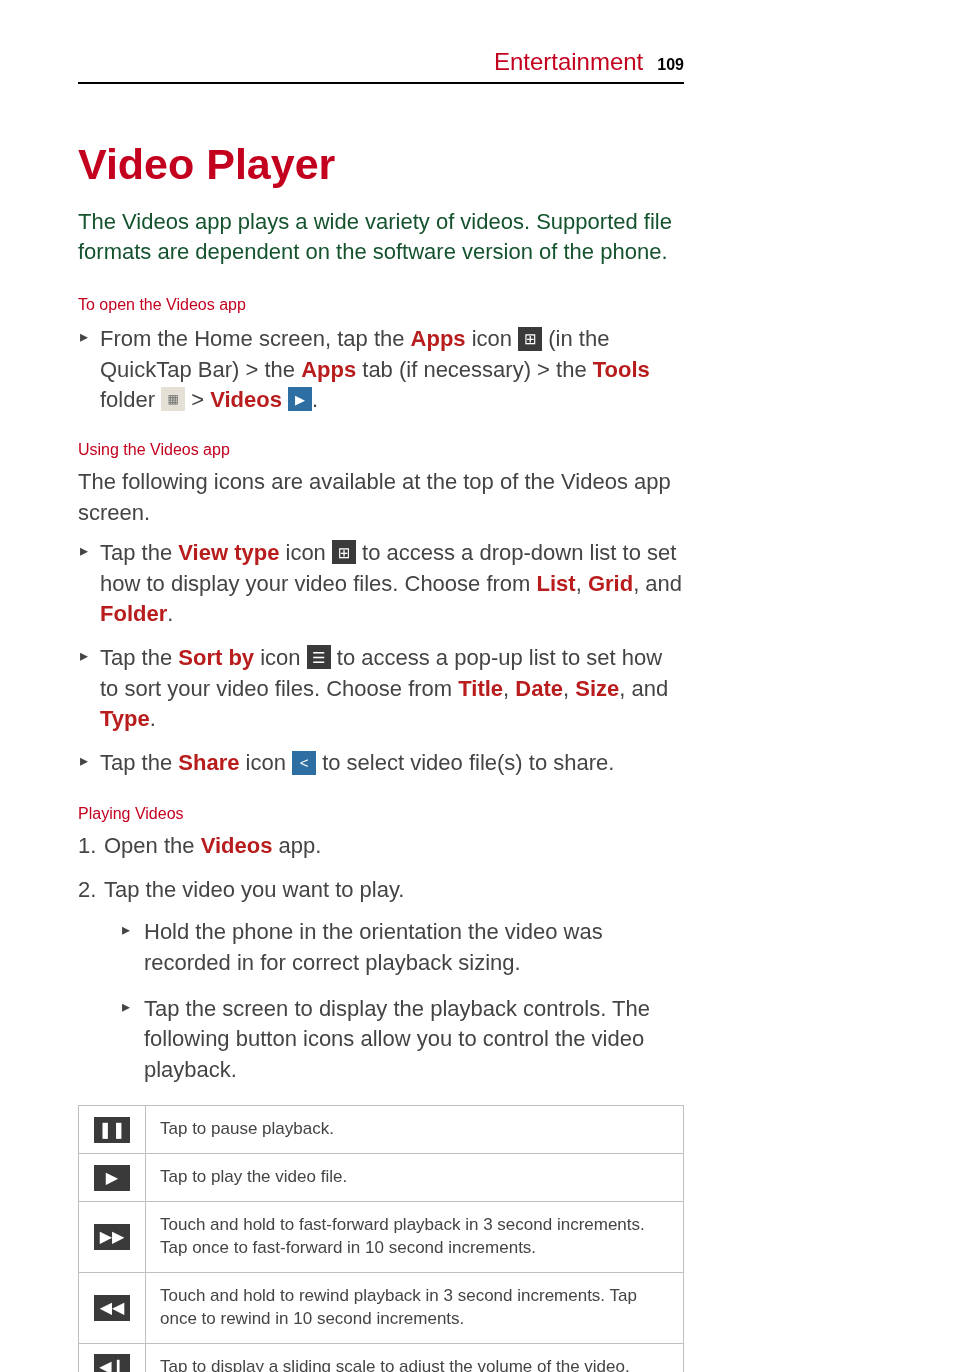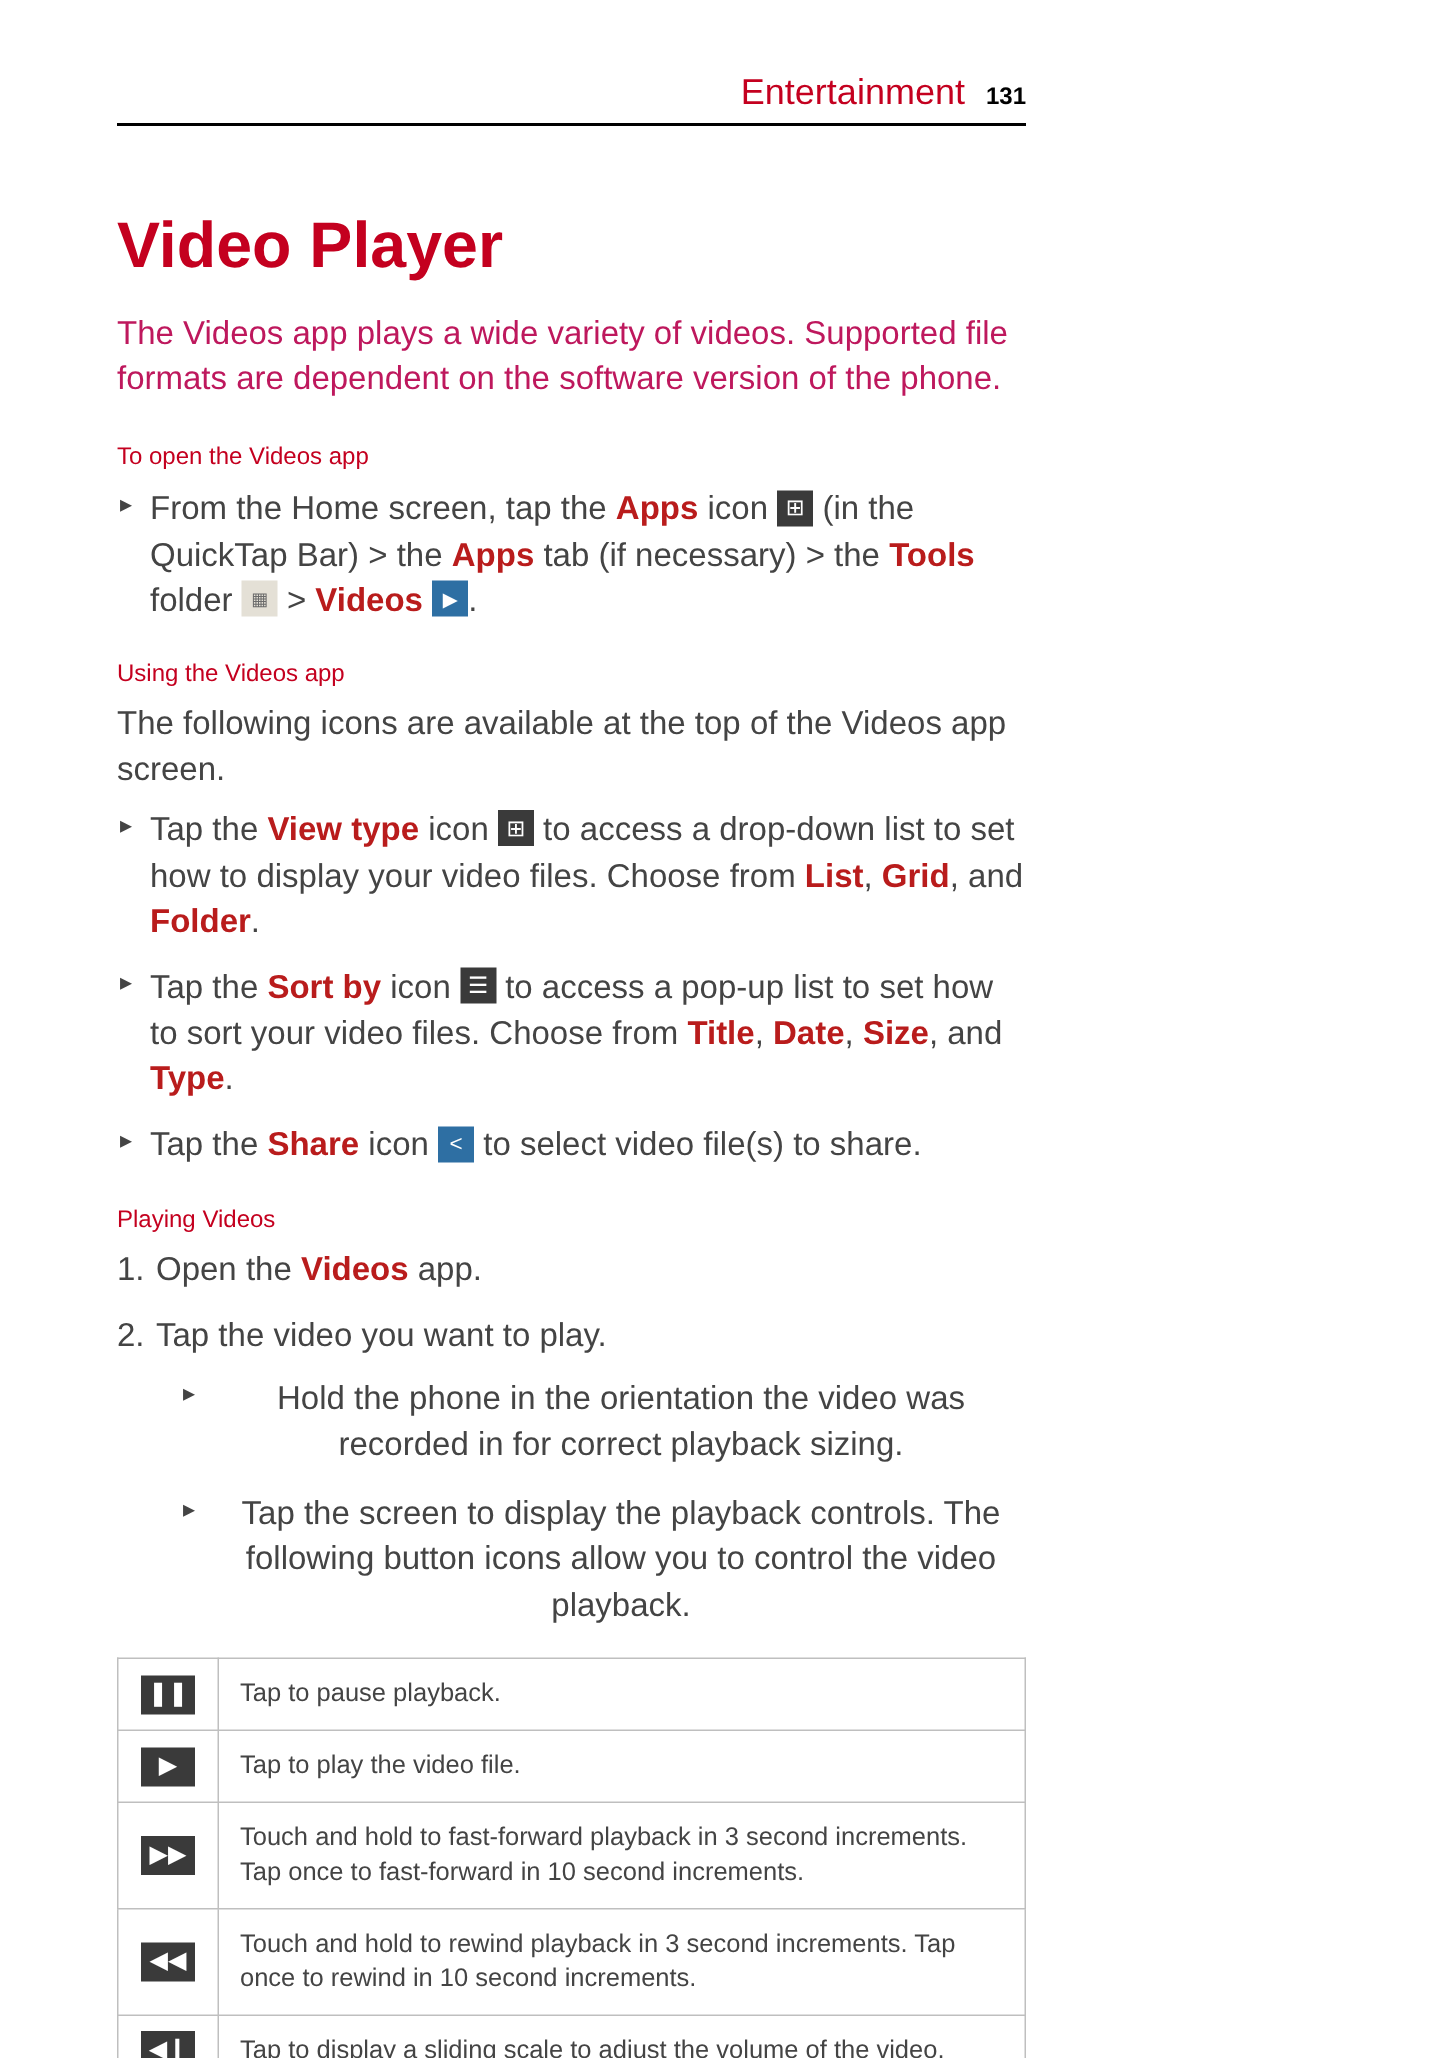--- a/index.html
+++ b/index.html
@@ -39,21 +39,21 @@
   h1.section-title {
     color: #c4001f;
     font-size: 43px;
     font-weight: 700;
     margin: 0 0 18px 0;
   }
   p.intro {
     font-size: 22px;
     line-height: 1.35;
     margin: 0 0 30px 0;
-    color: #be185d;
+    color: #14532d;
   }
   h2.sub-title {
     color: #c4001f;
     font-size: 16px;
     font-weight: 400;
     margin: 26px 0 8px 0;
   }
   .line {
     font-size: 22px;
     line-height: 1.38;
@@ -91,21 +91,20 @@
   }
   .num-list > li > .num {
     position: absolute;
     left: 0;
     top: 0;
   }
   .sub-bullets {
     list-style: none;
     padding: 0;
     margin: 12px 0 0 18px;
-    text-align: center;
   }
   .sub-bullets > li {
     position: relative;
     padding-left: 22px;
     margin: 12px 0 16px 0;
   }
   .sub-bullets > li::before {
     content: "▸";
     position: absolute;
     left: 0;
@@ -173,21 +172,21 @@
     line-height: 1;
   }
 </style>
 </head>
 <body>
 
 <div class="page">
 
   <div class="header-bar">
     <span class="header-title">Entertainment</span>
-    <span class="header-page">131</span>
+    <span class="header-page">109</span>
   </div>
 
   <h1 class="section-title">Video Player</h1>
 
   <p class="intro">The Videos app plays a wide variety of videos. Supported file formats are dependent on the software version of the phone.</p>
 
   <h2 class="sub-title">To open the Videos app</h2>
   <ul class="bullet-list">
     <li class="line">
       <span>From the Home screen, tap the </span><span class="bold">Apps</span><span> icon </span><span class="inline-icon ic-dark">⊞</span><span> (in the QuickTap Bar) &gt; the </span><span class="bold">Apps</span><span> tab (if necessary) &gt; the </span><span class="bold">Tools</span><span> folder </span><span class="inline-icon ic-folder">▦</span><span> &gt; </span><span class="bold">Videos</span><span> </span><span class="inline-icon ic-video">▶</span><span>.</span>

